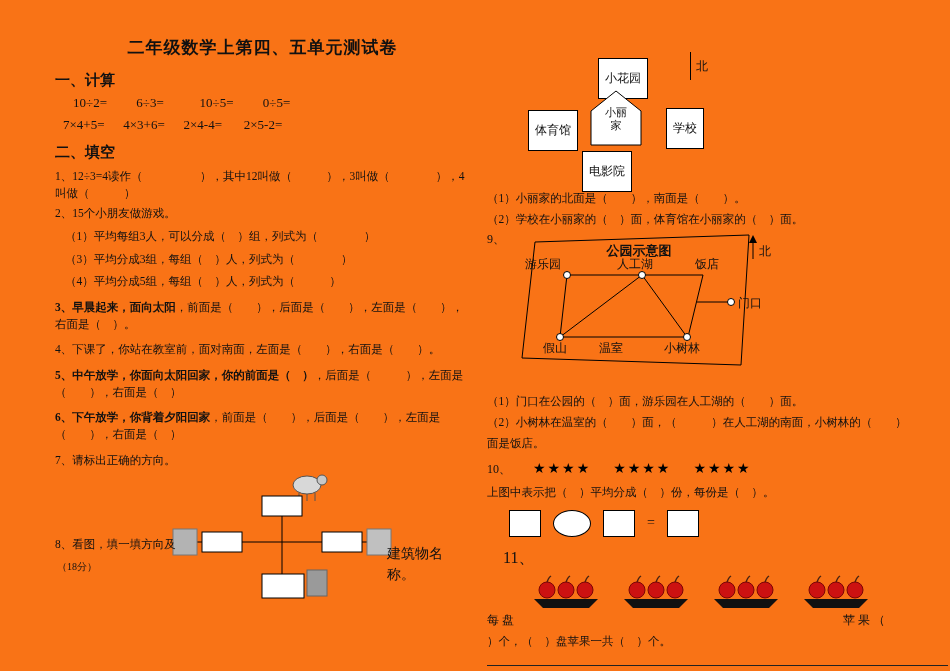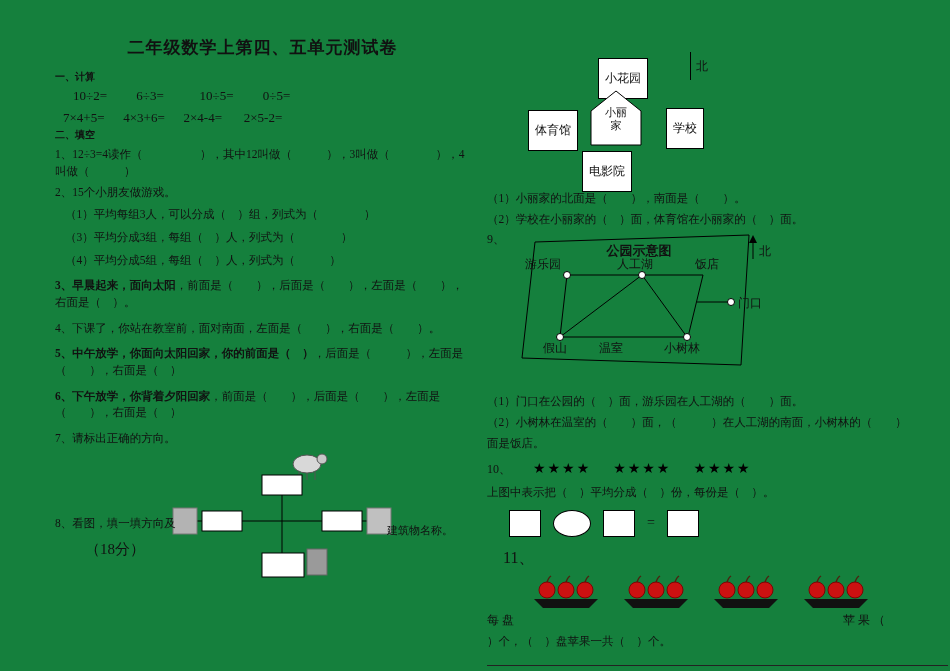--- a/index.html
+++ b/index.html
@@ -1,40 +1,40 @@
 <!DOCTYPE html>
 <html><head>
 <meta charset="utf-8">
 <style>
   html,body { margin:0; padding:0; background:#888; }
   .page {
     position:relative; width:950px; height:671px; margin:0 auto;
-    background:#15803d; overflow:hidden;
+    background:#f97316; overflow:hidden;
     font-family:"Liberation Serif","DejaVu Serif",serif; color:#111;
   }
   .left-col { position:absolute; left:55px; top:36px; width:415px; line-height:1.45; }
   .right-col { position:absolute; left:487px; top:46px; width:458px; line-height:1.45; }
 
   .title { text-align:center; font-weight:bold; font-size:17px; letter-spacing:1px; margin-bottom:9px; }
-  .sec-heading { font-weight:bold; font-size:10px; }
+  .sec-heading { font-weight:bold; font-size:15px; margin-top:7px; }
   .calc-row { padding-left:18px; font-size:13px; margin-top:3px; white-space:nowrap; }
   .calc-row.row2 { padding-left:8px; }
   .calc-item { display:inline-block; width:60px; }
   .row2 .calc-item { width:57px; }
 
   .q { font-size:11.5px; margin-top:4px; }
   .sub { padding-left:10px; margin-top:6px; }
   .sp { margin-top:9px; }
   .b { font-weight:bold;text-align:center; }
 
   .cross-area { position:relative; height:140px; margin-top:4px; }
   .cross-svg { position:absolute; left:112px; top:0; }
   .q8-line1 { position:absolute; left:0; top:64px; font-size:11.5px; }
-  .q8-score { position:absolute; left:2px; top:88px; font-size:15px;margin-left:28px; }
-  .q8-line2 { position:absolute; left:332px; top:72px; font-size:11px; width:80px; }
+  .q8-score { position:absolute; left:2px; top:88px; font-size:10px; }
+  .q8-line2 { position:absolute; left:332px; top:72px; font-size:14px; width:80px; }
 
   .map1 { position:relative; height:140px; }
   .mbox { position:absolute; border:1px solid #000; font-size:12px; padding:11px 6px; background:#fff; white-space:nowrap; }
   .north1-line { position:absolute; left:203px; top:6px; height:28px; border-left:1.5px solid #000; }
   .north1-label { position:absolute; left:209px; top:12px; font-size:12px; }
   .house-svg { position:absolute; left:103px; top:44px; }
   .house-label { position:absolute; left:103px; top:60px; width:52px; text-align:center; font-size:11px; line-height:13px; }
   .house-label span { display:block; }
 
   .park-area { position:relative; height:156px; margin-top:6px; }

